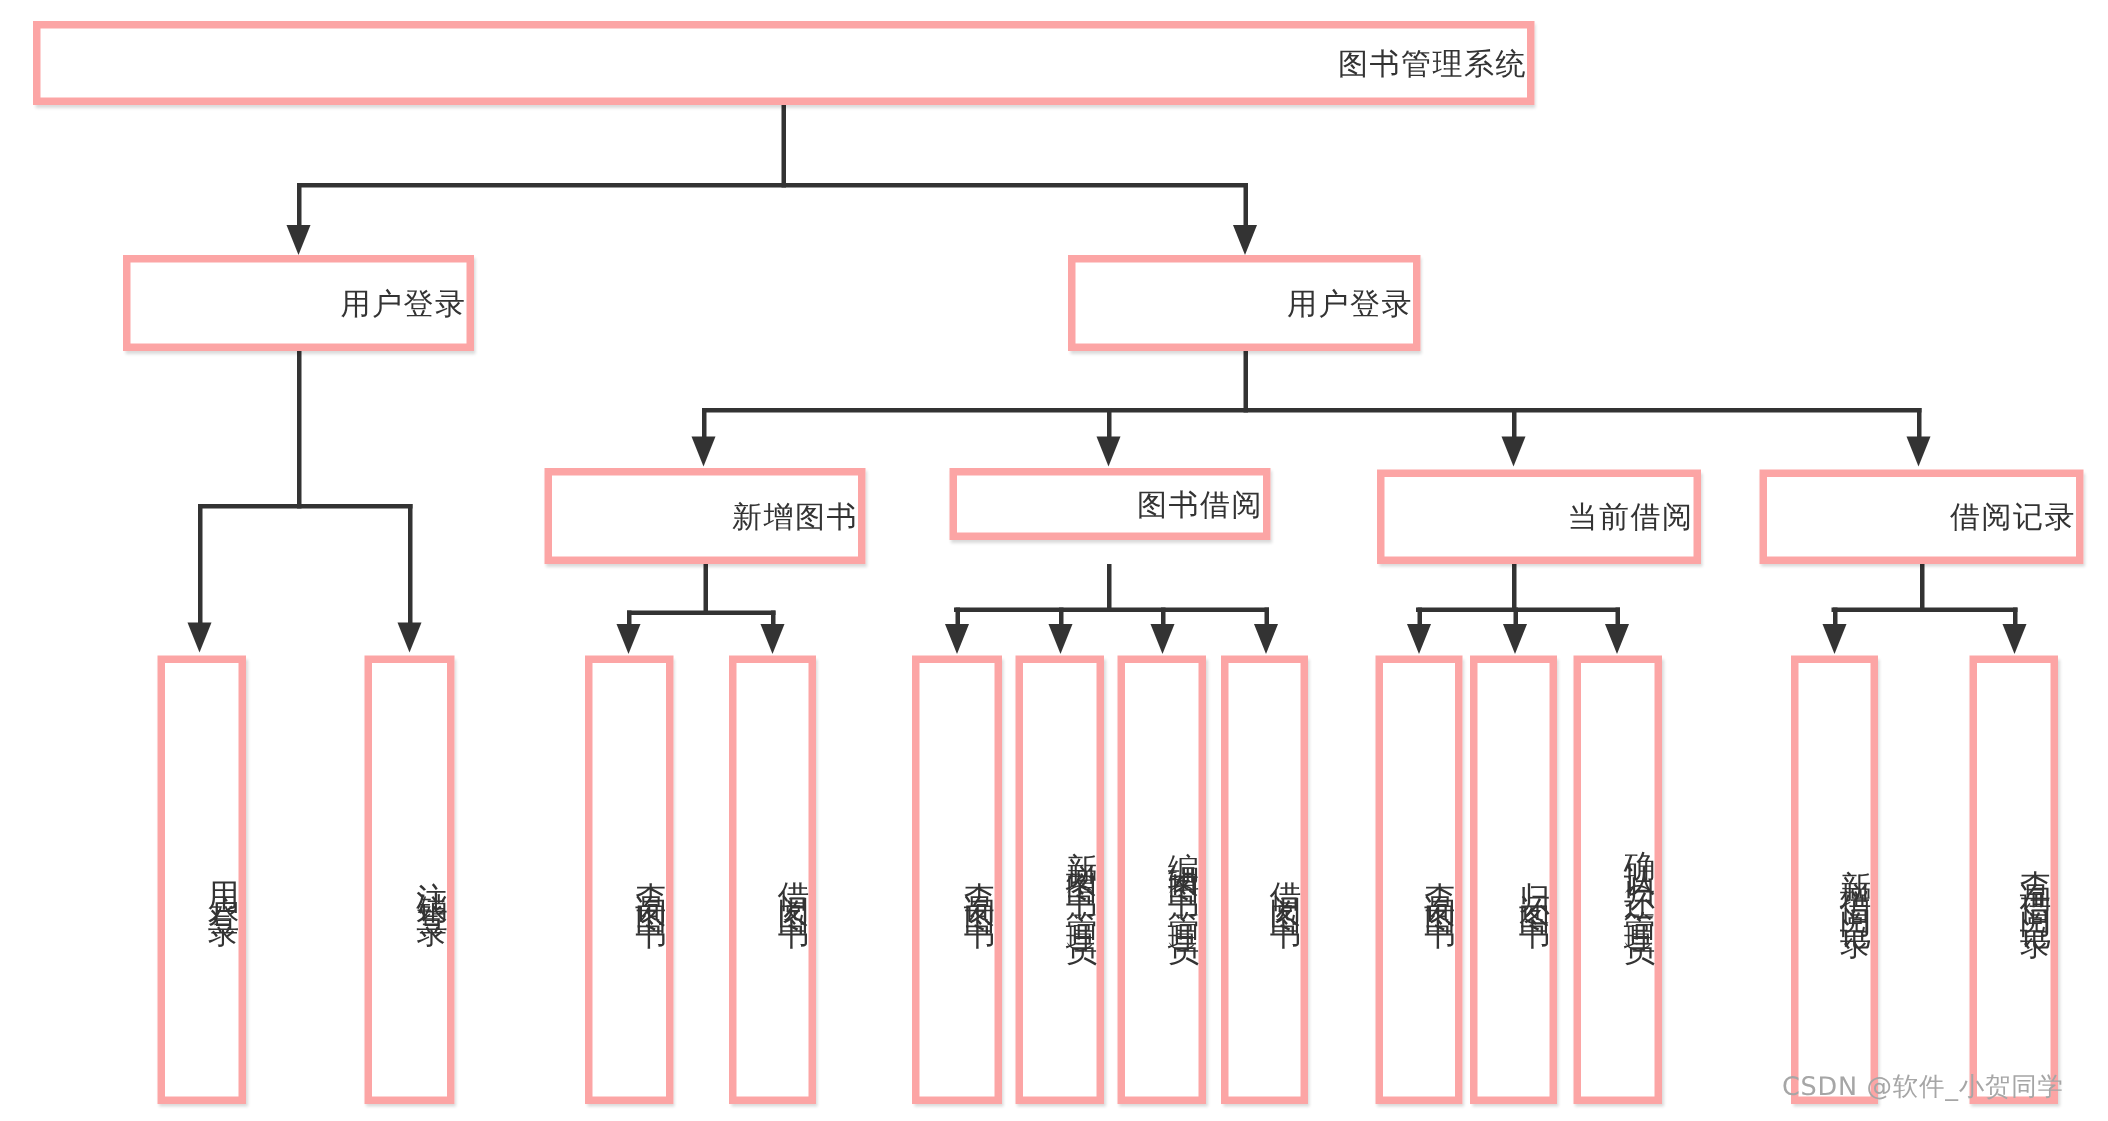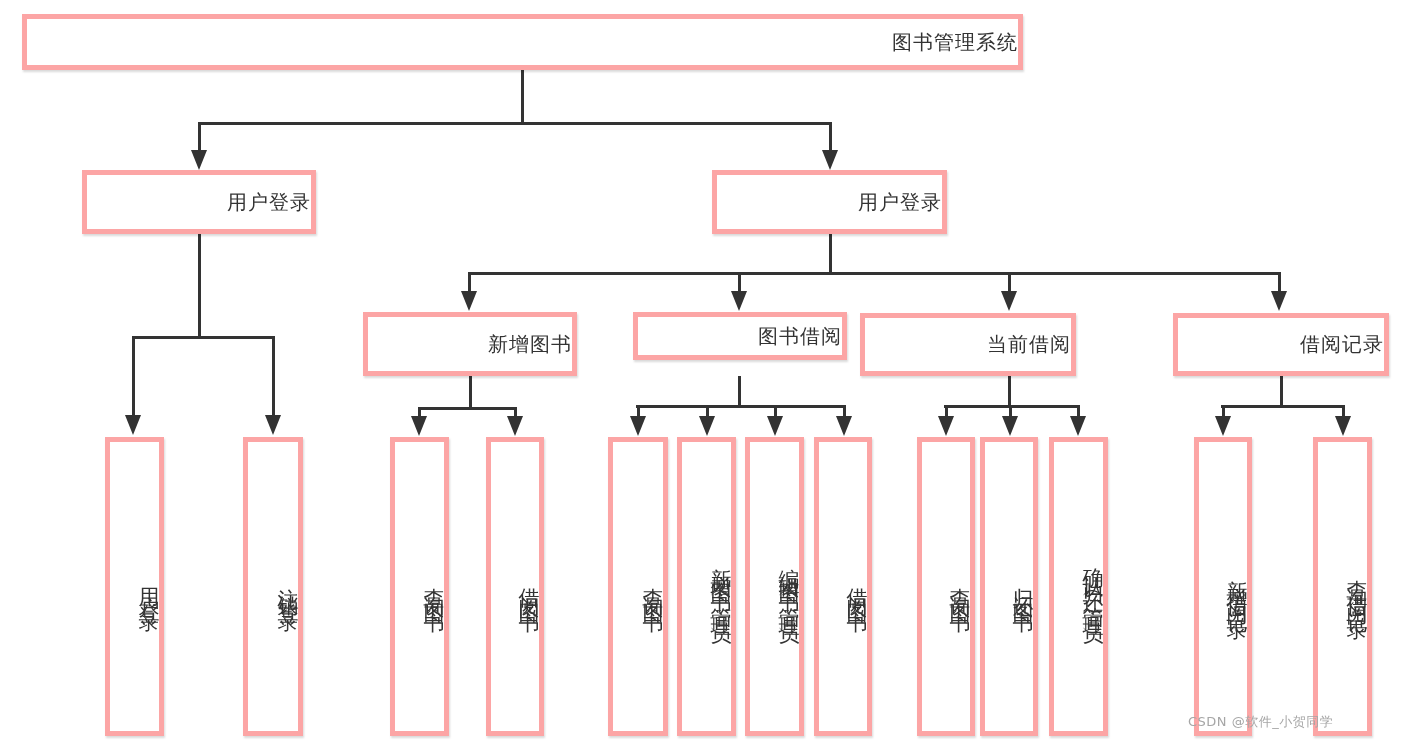--- a/index.html
+++ b/index.html
@@ -47,21 +47,21 @@
     position:absolute;
     left:0; bottom:0;
     width:0; height:0;
     border-left:8px solid transparent;
     border-right:8px solid transparent;
     border-top:20px solid #333333;
   }
   .watermark {
     position:absolute;
     left:1188px; top:713px;
-    font-size:13px;
+    font-size:17px;
     color:#a6a6a6;
     letter-spacing:0.5px;
     white-space:nowrap;
   }
 </style>
 </head>
 <body>
 
 <div class="canvas">
 
@@ -115,21 +115,21 @@
   <div class="node node-h" style="left:712px;top:170px;width:235px;height:64px">
     <span>用户登录</span>
   </div>
 
   <div class="node node-h" style="left:363px;top:312px;width:214px;height:64px">
     <span>新增图书</span>
   </div>
   <div class="node node-h" style="left:633px;top:312px;width:214px;height:48px">
     <span>图书借阅</span>
   </div>
-  <div class="node node-h" style="left:860px;top:313px;width:216px;height:63px">
+  <div class="node node-h" style="left:918px;top:313px;width:216px;height:63px">
     <span>当前借阅</span>
   </div>
   <div class="node node-h" style="left:1173px;top:313px;width:216px;height:63px">
     <span>借阅记录</span>
   </div>
 
   <div class="node node-v" style="left:105px;top:437px;width:59px;height:299px">
     <span>用户登录</span>
   </div>
   <div class="node node-v" style="left:243px;top:437px;width:60px;height:299px">

